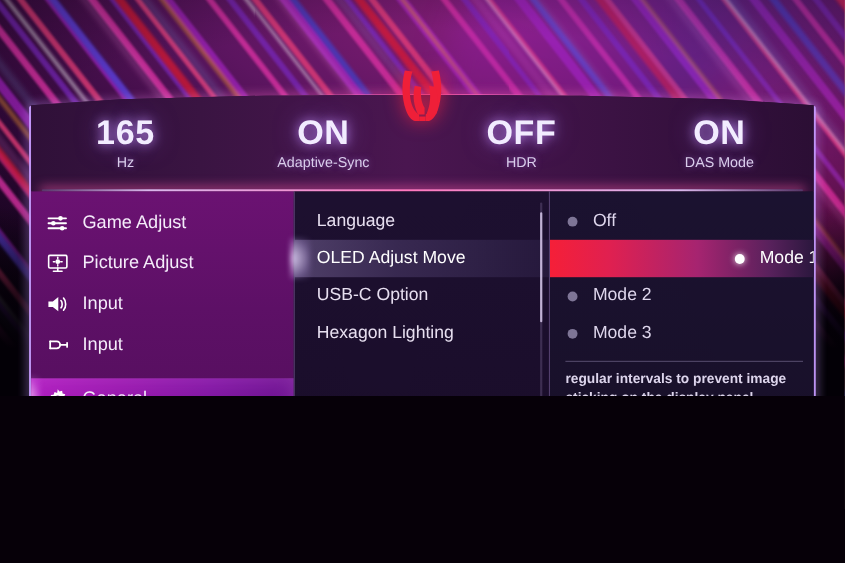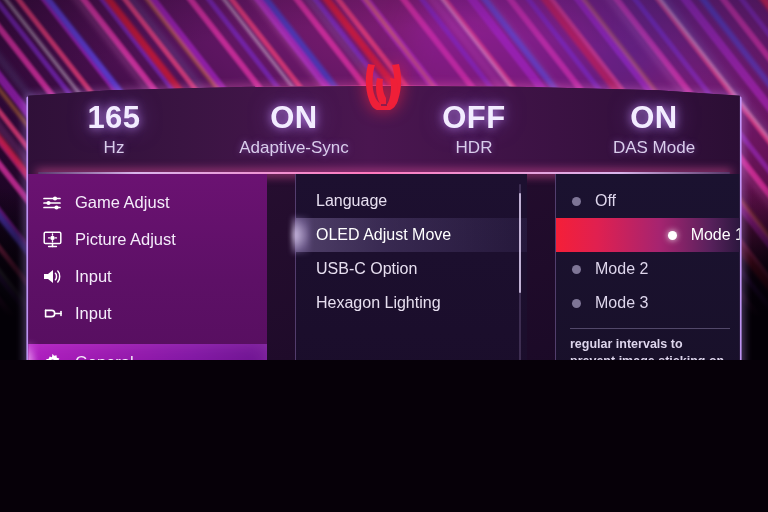--- a/index.html
+++ b/index.html
@@ -136,40 +136,39 @@
   }
   .status-item { flex: 1; text-align: center; }
   .status-value {
     font-size: 31px; font-weight: 700; letter-spacing: 0.5px;
     color: #f2ecff;
     text-shadow: 0 0 10px rgba(200,150,255,0.85), 0 0 22px rgba(170,110,255,0.5);
     line-height: 1.05;
   }
   .status-label {
     margin-top: 3px;
-    font-size: 17px; font-weight: 400;
+    font-size: 13px; font-weight: 400;
     color: #d9cdeb;
     text-shadow: 0 0 6px rgba(170,120,230,0.6);
   }
 
   
   .lg-logo {
     position: absolute;
     left: 50%; top: -26px;
     transform: translateX(-50%);
     width: 86px; height: 52px;
     z-index: 6;
     filter: drop-shadow(0 0 8px rgba(255,40,70,0.75));
   }
 
   
   .menu {
     position: absolute; left: 0; top: 88px; right: 0; bottom: 0;
     display: flex;
-    gap: 28px;
   }
 
   .col-left {
     width: 243px;
     background: linear-gradient(to bottom, #6b1272 0%, #5d1066 45%, #530e5c 100%);
     padding-top: 10px;
     position: relative;
     flex: none;
   }
   .col-mid {

